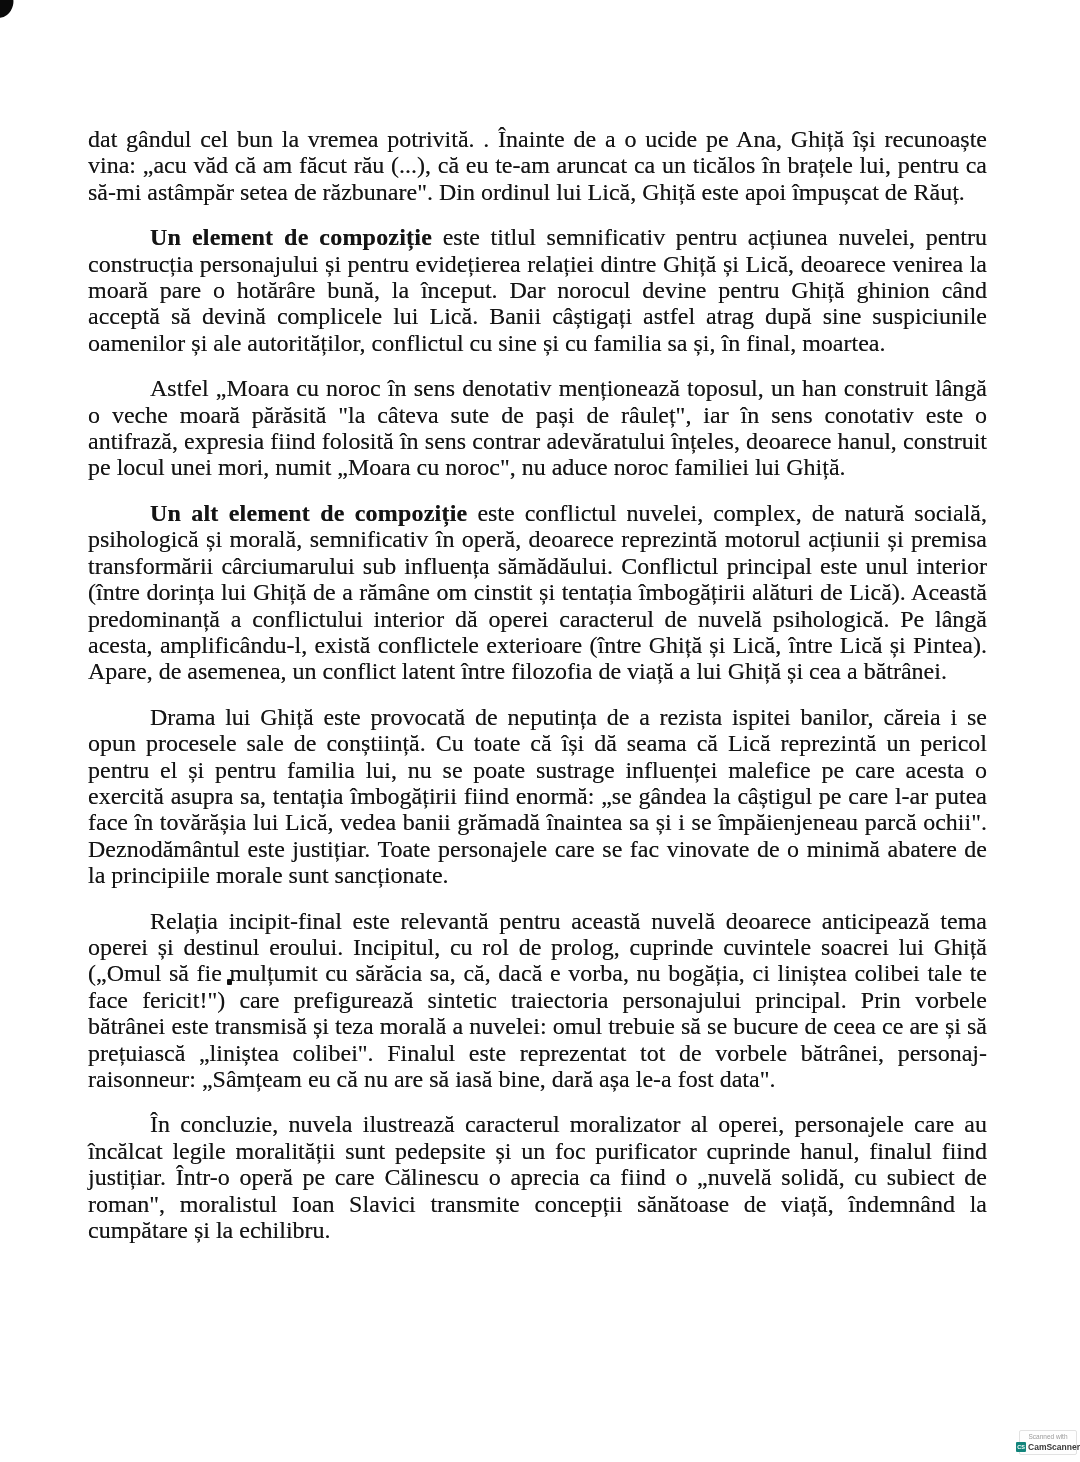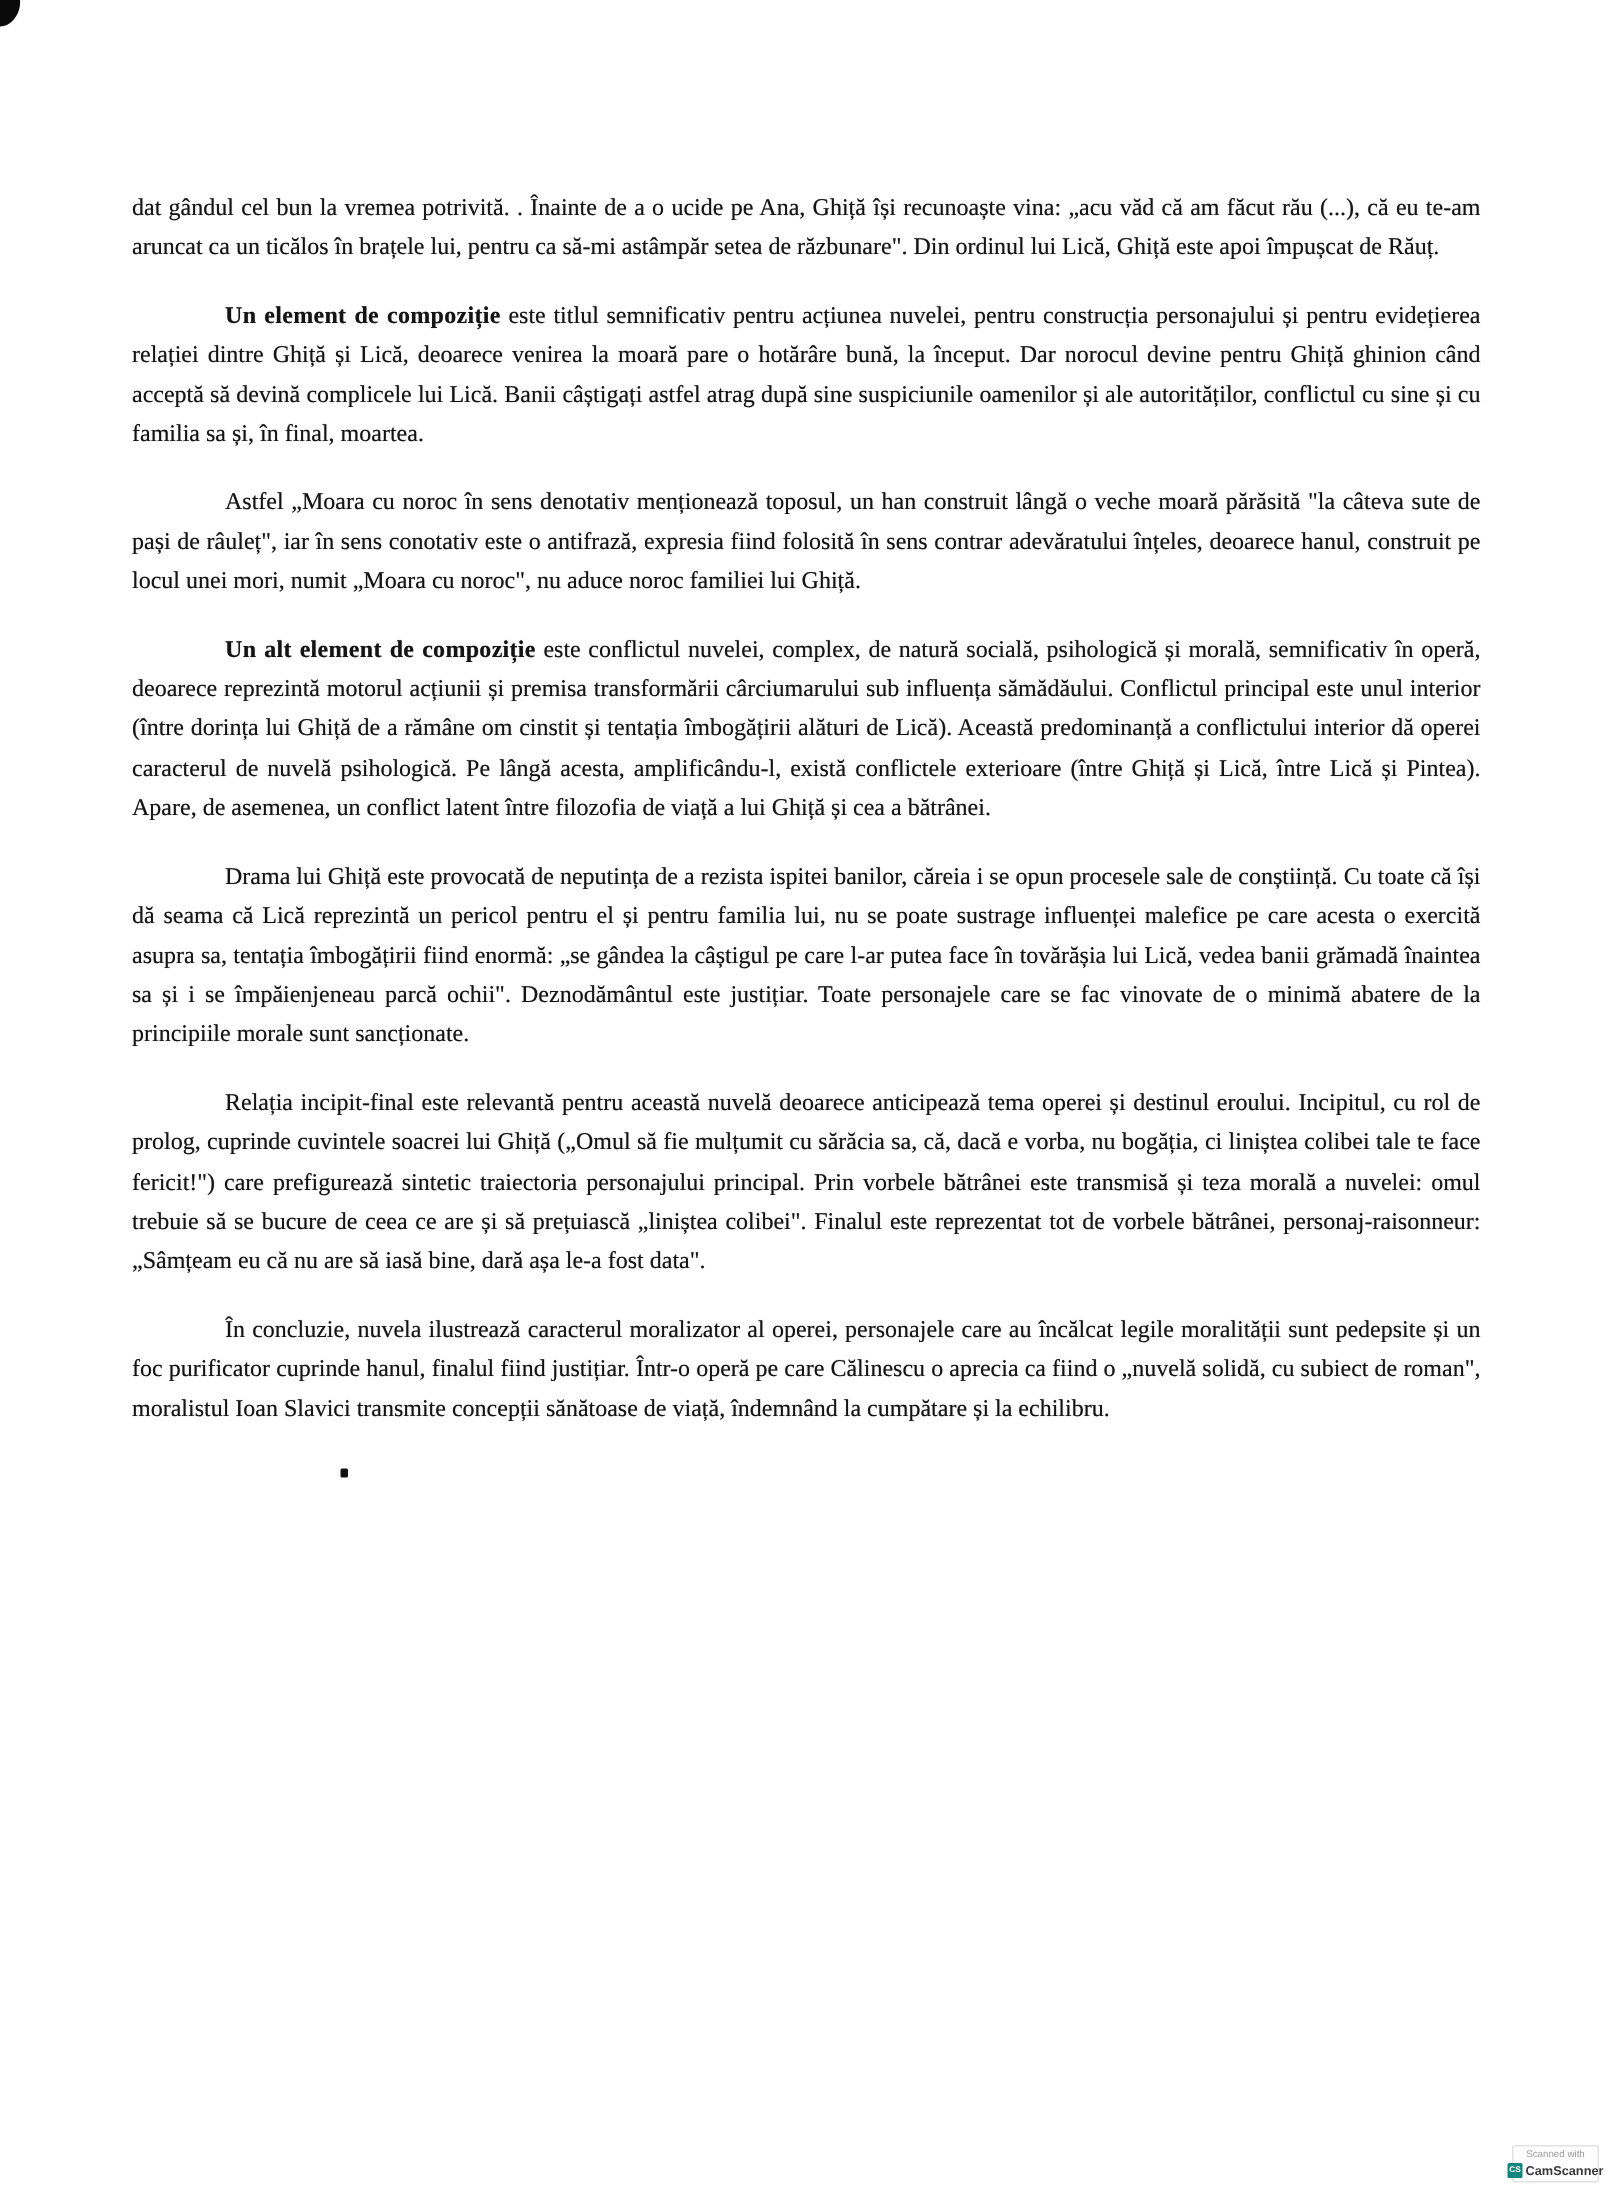--- a/index.html
+++ b/index.html
@@ -13,21 +13,21 @@
     height: 1462px;
     background: #ffffff;
     overflow: hidden;
     font-family: "Liberation Serif", serif;
   }
   .page-text {
     position: absolute;
     left: 88px;
     top: 126px;
     width: 899px;
-    font-size: 16px;
+    font-size: 24px;
     line-height: 26.4px;
     color: #141414;
     text-align: justify;
     text-shadow: 0 0 0.6px rgba(15,15,15,0.55);
   }
   .page-text p {
     margin: 0 0 19px 0;
   }
   .page-text p.indent {
     text-indent: 62px;
@@ -53,21 +53,21 @@
     left: 227px;
     top: 979px;
     width: 5px;
     height: 6px;
     background: #111;
     border-radius: 1px;
   }
   
   .cs-badge {
     position: absolute;
-    right: 14px;
+    right: 3px;
     bottom: 7px;
     width: 58px;
     padding: 2px 2px 2px 2px;
     border: 1px solid #e2e2e2;
     border-radius: 2px;
     background: #fefefe;
     font-family: "Liberation Sans", sans-serif;
     text-align: center;
     box-sizing: border-box;
   }

